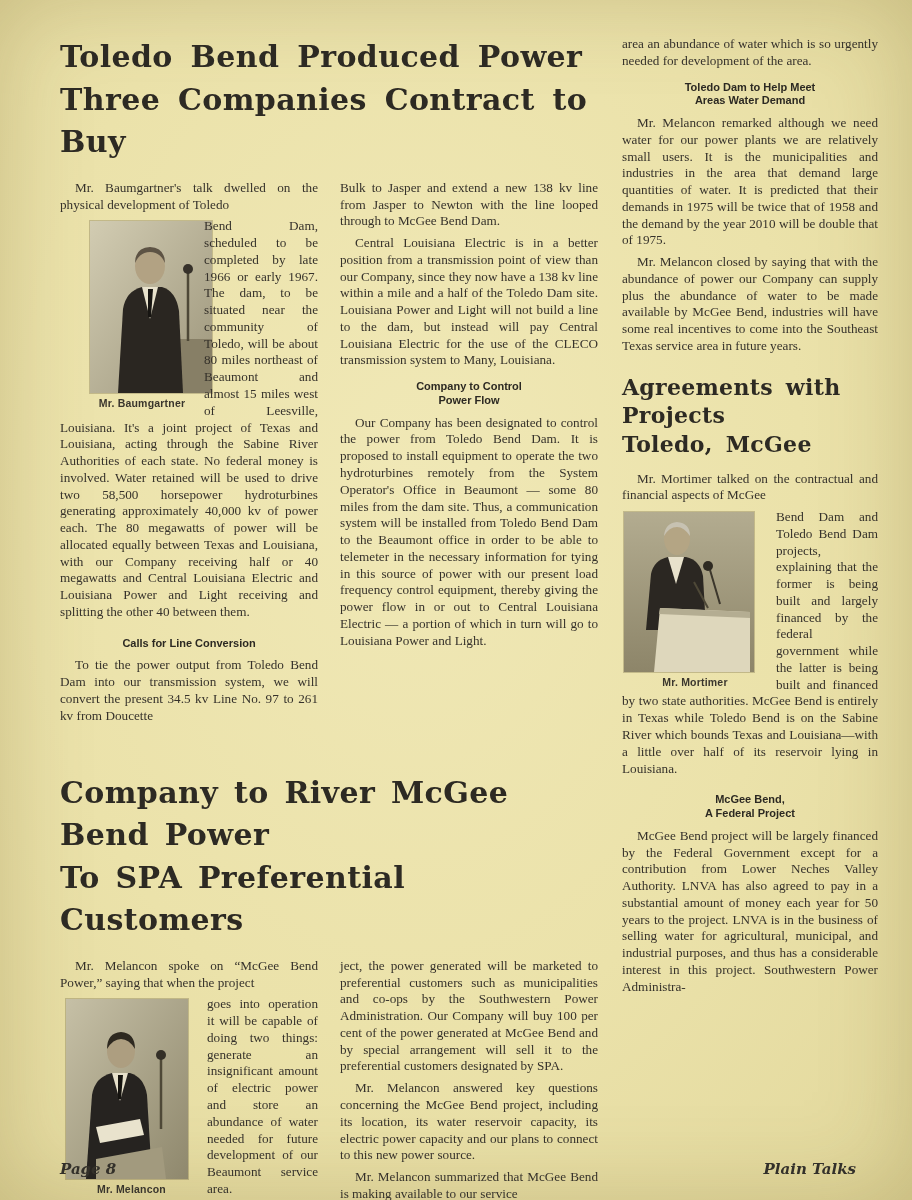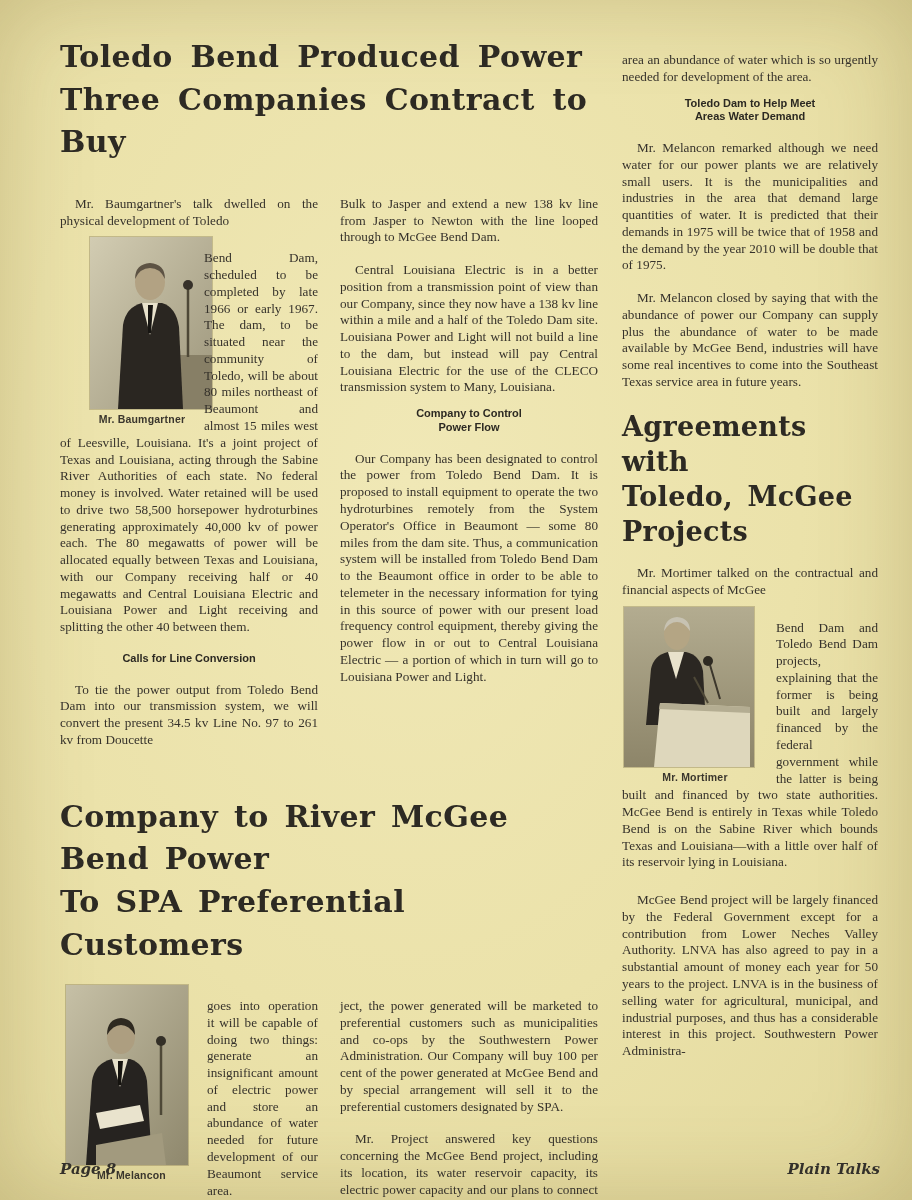--- a/index.html
+++ b/index.html
@@ -20,26 +20,26 @@
     display: flex; gap: 24px;
   }
   .left-zone { flex: 0 0 538px; width: 538px; }
   .right-col { flex: 1; min-width: 0; }
 
   h1.headline { margin: 0 0 16px 0; font-family: "DejaVu Serif", serif; font-weight: 600; color: #2d2a23; }
   .tl, .tl2 { display: block; font-size: 30px; line-height: 1.42; word-spacing: 7px; letter-spacing: .4px; }
   .tl2 { word-spacing: 5px; }
 
   h2.headline-agreements { margin: 18px 0 12px 0; font-family: "DejaVu Serif", serif; font-weight: 600; color: #2d2a23; }
-  .tla { display: block; font-size: 27px; line-height: 1.3; word-spacing: 5px; letter-spacing: .3px; }
+  .tla { display: block; font-size: 22px; line-height: 1.3; word-spacing: 5px; letter-spacing: .3px; }
 
   .cols { display: flex; gap: 22px; }
   .col { flex: 1; min-width: 0; }
 
-  p { font-size: 13.2px; line-height: 1.27; text-align: justify; margin: 16px 0 5px 0; color: #36322b; }
+  p { font-size: 13.2px; line-height: 1.27; text-align: justify; margin: 0 0 5px 0; color: #36322b; }
   p.ind { text-indent: 15px; }
 
   .subhead {
     font-family: "Liberation Sans", sans-serif; font-weight: 700;
     font-size: 11px; line-height: 1.25; text-align: center;
     margin: 11px 4px 7px 4px; white-space: pre-line; color: #2c2922;
   }
 
   .flow { overflow: hidden; }
   figure.photo { float: left; margin: 3px 10px 2px 12px; padding: 0; }
@@ -48,21 +48,21 @@
   figure.pmo { width: 142px; margin-left: 2px; }
   figure.photo svg { display: block; box-shadow: 0 0 0 1px rgba(70,60,30,.25); }
   .cap {
     font-family: "Liberation Sans", sans-serif; font-weight: 700;
     font-size: 10.5px; text-align: center; margin-top: 4px; color: #3a362d; letter-spacing: .2px;
   }
 
   .article2 { margin-top: 42px; }
 
   .footer {
-    position: absolute; left: 60px; right: 32px; bottom: 22px;
+    position: absolute; left: 60px; right: 56px; bottom: 22px;
     display: flex; justify-content: space-between;
     font-family: "DejaVu Serif", serif; font-style: italic; font-weight: 700;
     font-size: 15px; color: #33302a;
   }
 </style>
 </head>
 <body>
 
 <div class="page">
   <div class="content">
@@ -113,20 +113,21 @@
         </div>
       </section>
 
       <section class="article2">
         <h1 class="headline">
           <span class="tl2">Company to River McGee Bend Power</span>
           <span class="tl2">To SPA Preferential Customers</span>
         </h1>
         <div class="cols">
           <div class="col">
+            <p class="ind">Mr. Melancon spoke on “McGee Bend Power,” saying that when the project</p>
             <div class="flow">
               <figure class="photo pm">
                 <svg width="122" height="180" viewBox="0 0 122 180" aria-hidden="true">
                   <defs>
                     <linearGradient id="pw3" x1="0" y1="0" x2="1" y2="1">
                       <stop offset="0" stop-color="#c6c0a6"></stop>
                         <stop offset="1" stop-color="#8f886d"></stop>
                     </linearGradient>
                   </defs>
                   <rect width="122" height="180" fill="url(#pw3)"></rect>
@@ -141,39 +142,39 @@
                   <path d="M30,160 L96,148 L100,180 L30,180 Z" fill="#a29a7e"></path>
                 </svg>
                 <figcaption class="cap">Mr. Melancon</figcaption>
               </figure>
               <p>goes into operation it will be capable of doing two things: generate an insignificant amount of electric power and store an abundance of water needed for future development of our Beaumont service area.</p>
             </div>
 
           </div>
           <div class="col">
             <p>ject, the power generated will be marketed to preferential customers such as municipalities and co-ops by the Southwestern Power Administration. Our Company will buy 100 per cent of the power generated at McGee Bend and by special arrangement will sell it to the preferential customers designated by SPA.</p>
-            <p class="ind">Mr. Project answered key questions concerning the McGee Bend project, including its location, its water reservoir capacity, its electric power capacity and our plans to connect to this new power source.</p>
+            <p class="ind">Mr. Melancon answered key questions concerning the McGee Bend project, including its location, its water reservoir capacity, its electric power capacity and our plans to connect to this new power source.</p>
             <p class="ind">Mr. Melancon summarized that McGee Bend is making available to our service</p>
           </div>
         </div>
       </section>
 
     </div>
 
     <div class="right-col">
       <p>area an abundance of water which is so urgently needed for development of the area.</p>
       <h3 class="subhead">Toledo Dam to Help Meet
 Areas Water Demand</h3>
       <p class="ind">Mr. Melancon remarked although we need water for our power plants we are relatively small users. It is the municipalities and industries in the area that demand large quantities of water. It is predicted that their demands in 1975 will be twice that of 1958 and the demand by the year 2010 will be double that of 1975.</p>
       <p class="ind">Mr. Melancon closed by saying that with the abundance of power our Company can supply plus the abundance of water to be made available by McGee Bend, industries will have some real incentives to come into the Southeast Texas service area in future years.</p>
 
       <h2 class="headline-agreements">
         <span class="tla">Agreements with</span>
+        <span class="tla">Projects</span>
         <span class="tla">Toledo, McGee</span>
-        <span class="tla">Projects</span>
       </h2>
 
       <p class="ind">Mr. Mortimer talked on the contractual and financial aspects of McGee</p>
       <div class="flow">
         <figure class="photo pmo">
           <svg width="130" height="160" viewBox="0 0 130 160" aria-hidden="true">
             <defs>
               <linearGradient id="pw2" x1="0" y1="0" x2="0" y2="1">
                 <stop offset="0" stop-color="#b3ac90"></stop>
                   <stop offset="1" stop-color="#8d8569"></stop>
@@ -188,20 +189,22 @@
             <circle cx="84" cy="54" r="5" fill="#2e2a22"></circle>
             <line x1="70" y1="70" x2="84" y2="96" stroke="#4e4837" stroke-width="2"></line>
             <path d="M30,160 L36,96 L126,100 L126,160 Z" fill="#ded7bc"></path>
             <path d="M36,96 L126,100 L126,106 L35,102 Z" fill="#b4ad92"></path>
           </svg>
           <figcaption class="cap">Mr. Mortimer</figcaption>
         </figure>
         <p>Bend Dam and Toledo Bend Dam projects, explaining that the former is being built and largely financed by the federal government while the latter is being built and financed by two state authorities. McGee Bend is entirely in Texas while Toledo Bend is on the Sabine River which bounds Texas and Louisiana—with a little over half of its reservoir lying in Louisiana.</p>
       </div>
 
+      <h3 class="subhead">McGee Bend,
+A Federal Project</h3>
       <p class="ind">McGee Bend project will be largely financed by the Federal Government except for a contribution from Lower Neches Valley Authority. LNVA has also agreed to pay in a substantial amount of money each year for 50 years to the project. LNVA is in the business of selling water for agricultural, municipal, and industrial purposes, and thus has a considerable interest in this project. Southwestern Power Administra-</p>
     </div>
 
   </div>
 
   <div class="footer">
     <span class="foot">Page 8</span>
     <span class="foot">Plain Talks</span>
   </div>
 </div>

